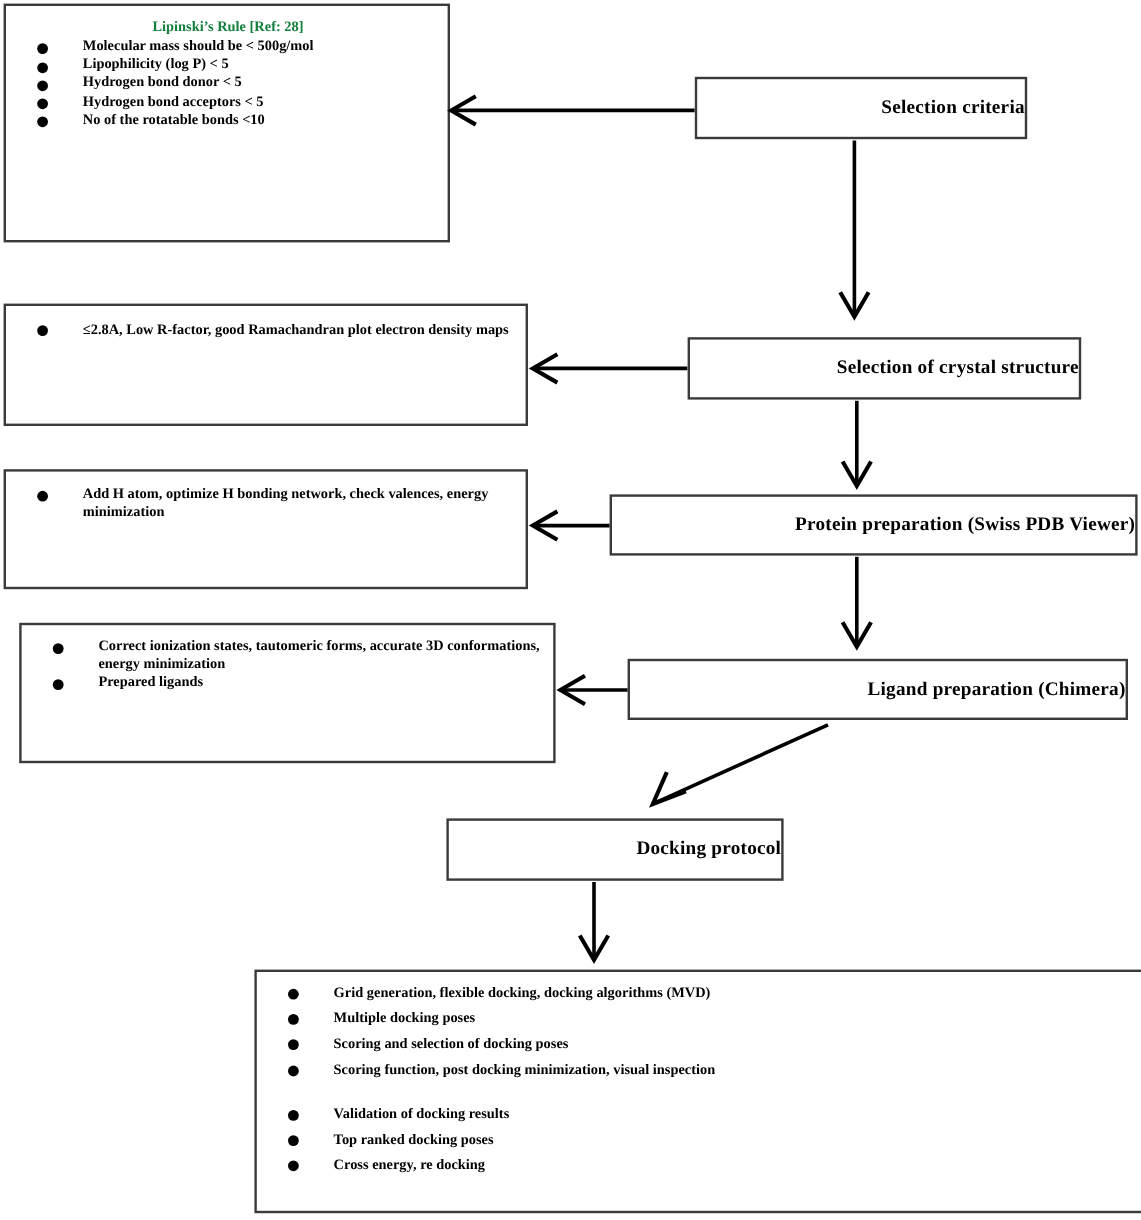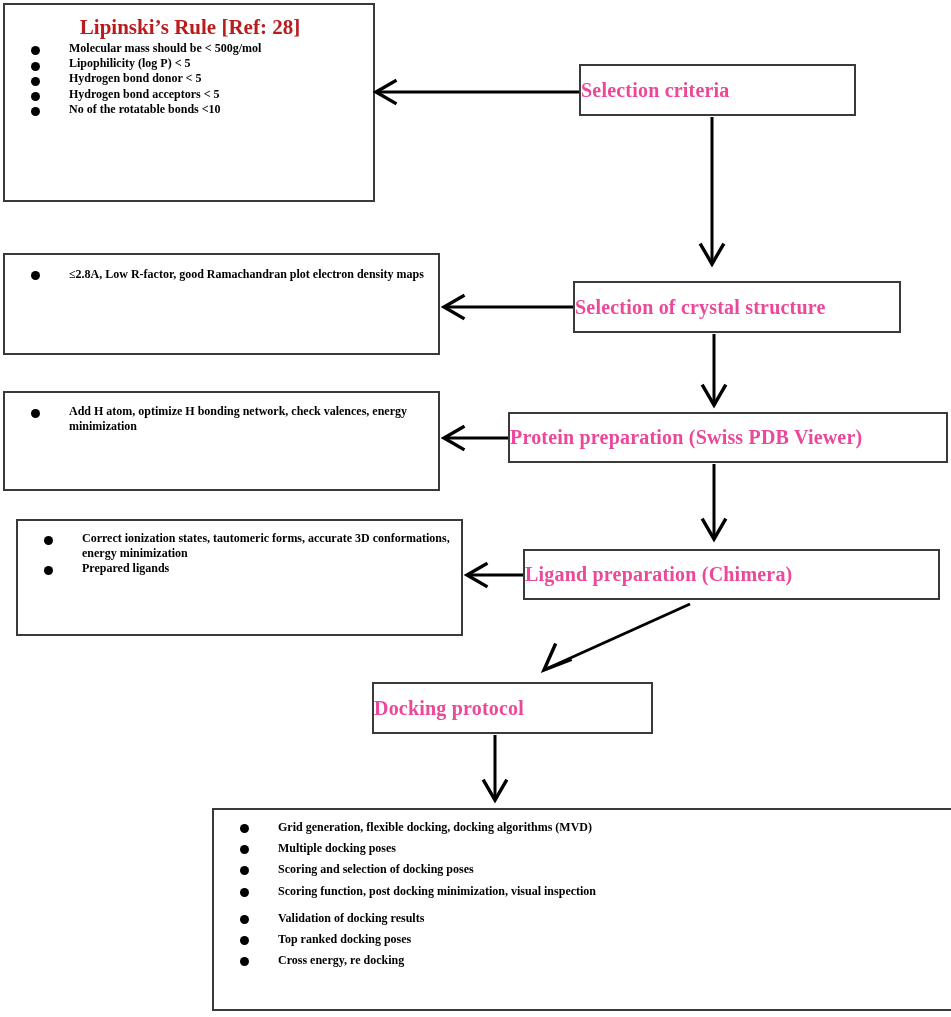--- a/index.html
+++ b/index.html
@@ -21,44 +21,44 @@
   
   .box {
     position: absolute;
     box-sizing: border-box;
     background: #ffffff;
     border: 2px solid #3a3a3a;
   }
 
   .proc-label {
     font-weight: bold;
-    font-size: 20px;
-    color: #ec4899;
-    text-align: left;
+    font-size: 16px;
+    color: #000000;
+    text-align: right;
     width: 100%;
     letter-spacing: 0.2px;
     white-space: nowrap;
   }
 
   
   .proc {
     display: flex;
     align-items: center;
     justify-content: center;
   }
 
   
   .listbox {
     padding: 6px 8px 6px 10px;
   }
   .list-title {
     font-weight: bold;
-    font-size: 21px;
+    font-size: 12px;
     text-align: center;
-    color: #b91c1c;
+    color: #15803d;
     margin: 4px 0 1px 0;
   }
   ul.bullets {
     list-style: none;
     margin: 0;
     padding: 0;
   }
   ul.bullets li {
     position: relative;
     font-weight: bold;
@@ -213,20 +213,20 @@
       <line x1="16" y1="0" x2="16" y2="64" stroke="#000" stroke-width="3"></line>
       <polyline points="5,46 16,65 27,46" fill="none" stroke="#000" stroke-width="3.4" stroke-linecap="square" stroke-linejoin="miter"></polyline>
     </svg>
   </div>
 
   <div class="box listbox" style="left:212px; top:808px; width:750px; height:203px; padding-top:10px;">
     <ul class="bullets" style="line-height:1.0;">
       <li style="margin-bottom:6px;"><span class="dot" style="top:0.32em;"></span><span>Grid generation, flexible docking, docking algorithms (MVD)</span></li>
       <li style="margin-bottom:6px;"><span class="dot" style="top:0.32em;"></span><span>Multiple docking poses</span></li>
       <li style="margin-bottom:6px;"><span class="dot" style="top:0.32em;"></span><span>Scoring and selection of docking poses</span></li>
-      <li style="margin-bottom:12px;"><span class="dot" style="top:0.32em;"></span><span>Scoring function, post docking minimization, visual inspection</span></li>
+      <li style="margin-bottom:22px;"><span class="dot" style="top:0.32em;"></span><span>Scoring function, post docking minimization, visual inspection</span></li>
       <li style="margin-bottom:6px;"><span class="dot" style="top:0.32em;"></span><span>Validation of docking results</span></li>
       <li style="margin-bottom:6px;"><span class="dot" style="top:0.32em;"></span><span>Top ranked docking poses</span></li>
       <li style="margin-bottom:0;"><span class="dot" style="top:0.32em;"></span><span>Cross energy, re docking</span></li>
     </ul>
   </div>
 
 </div>
 
 </body></html>

